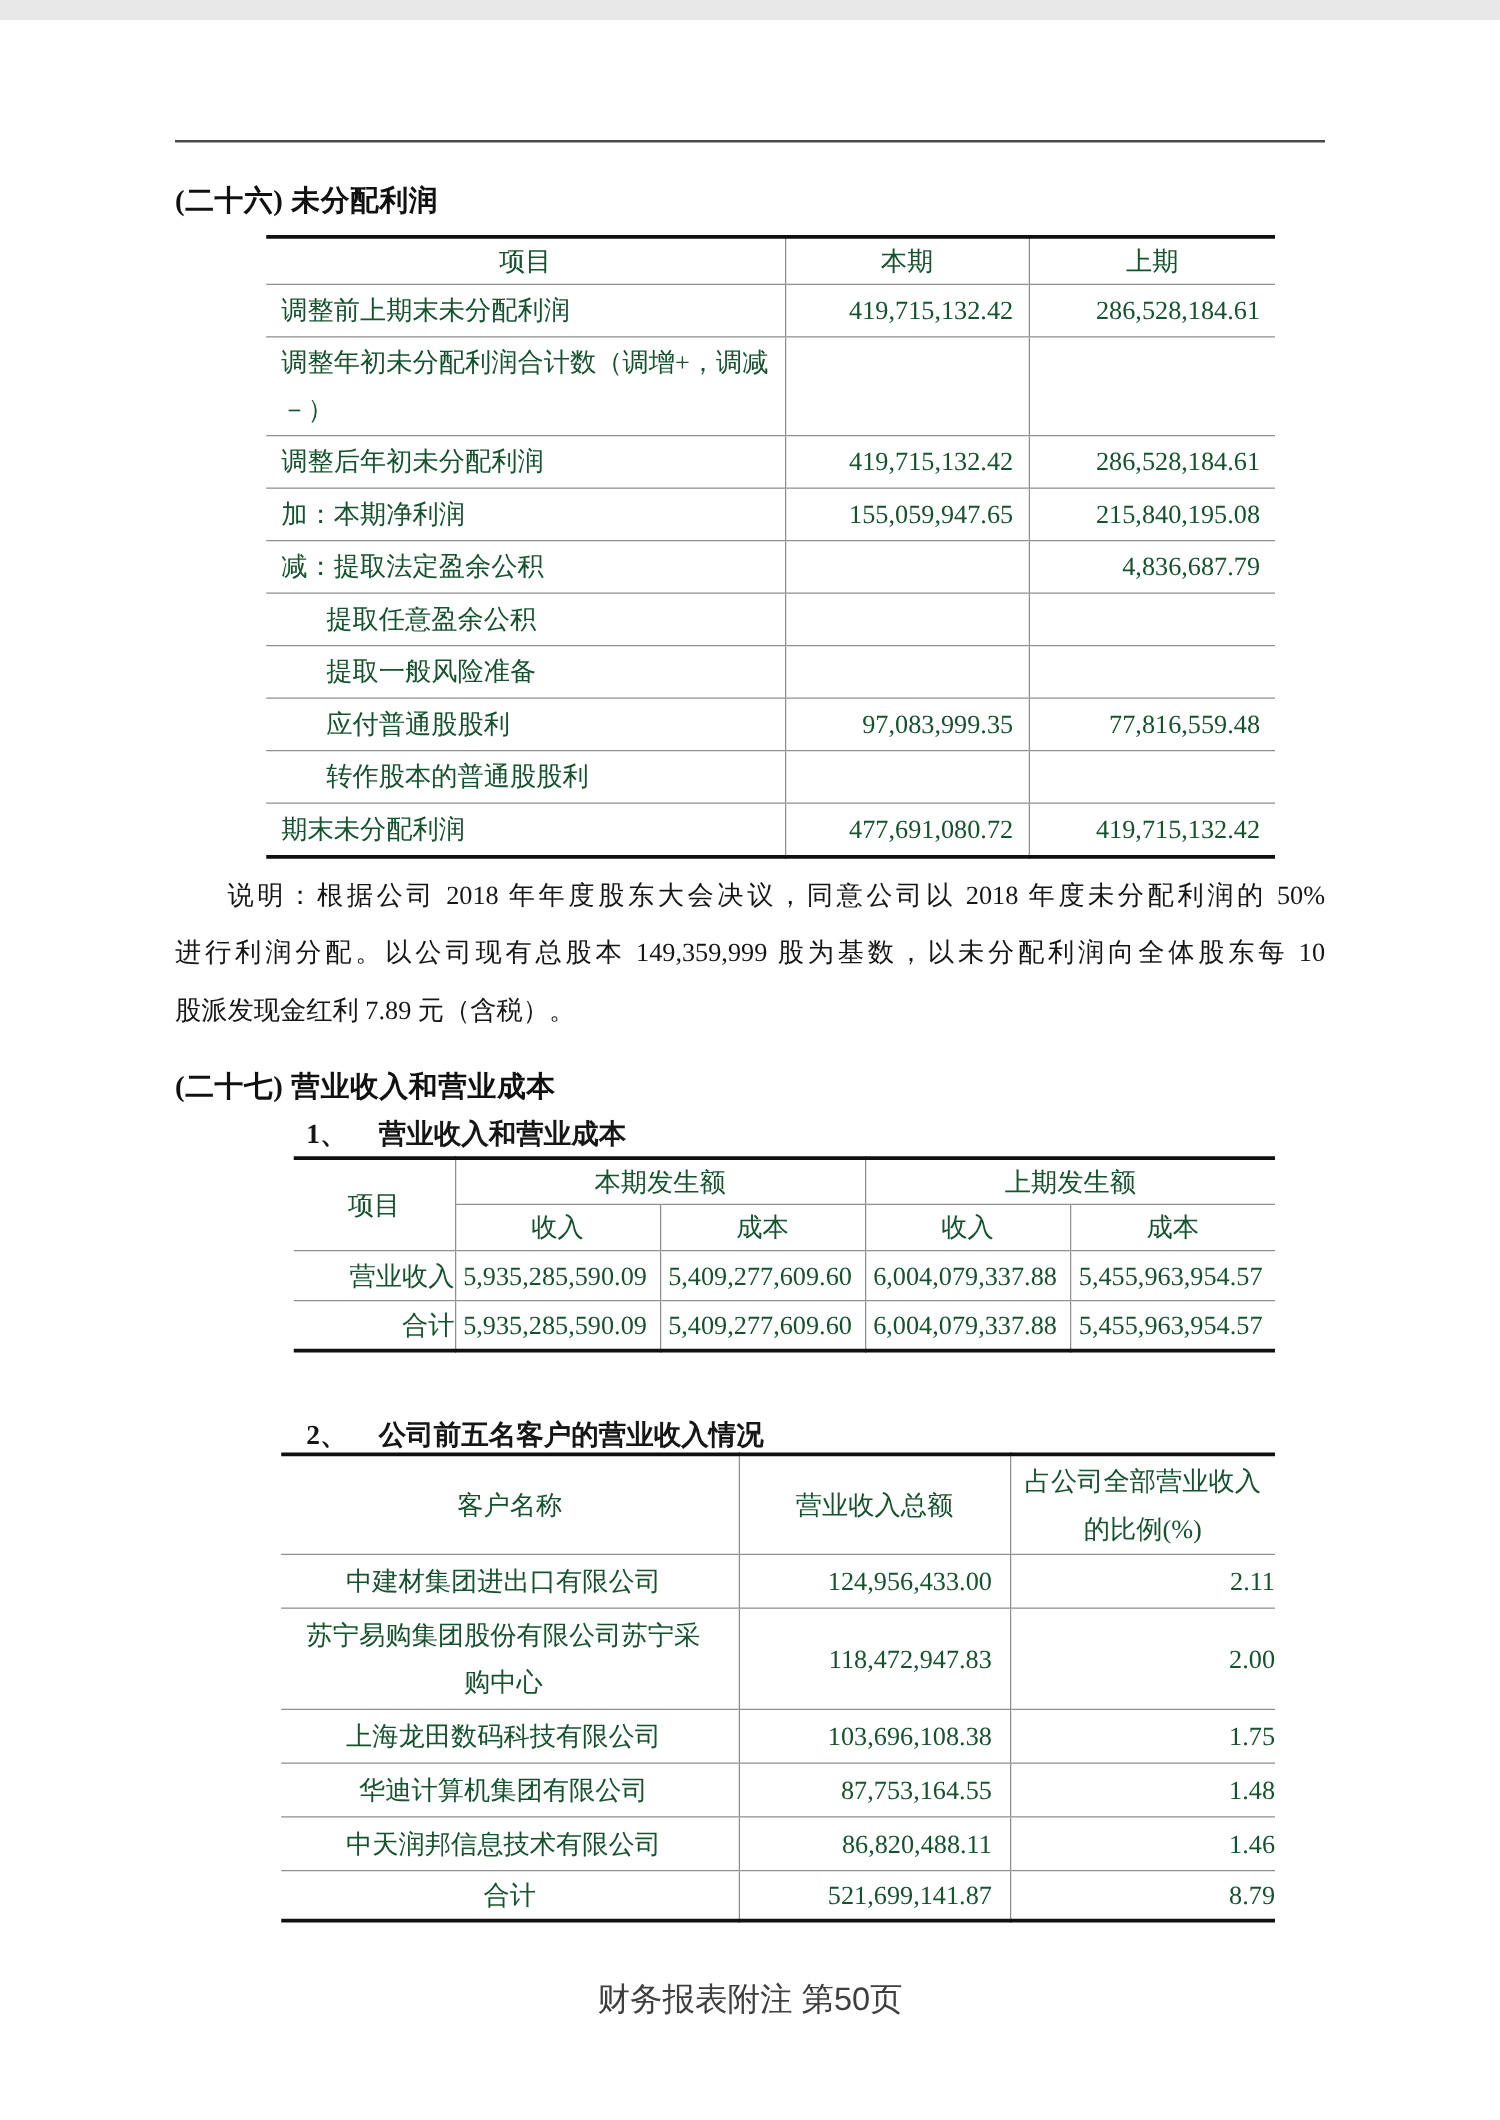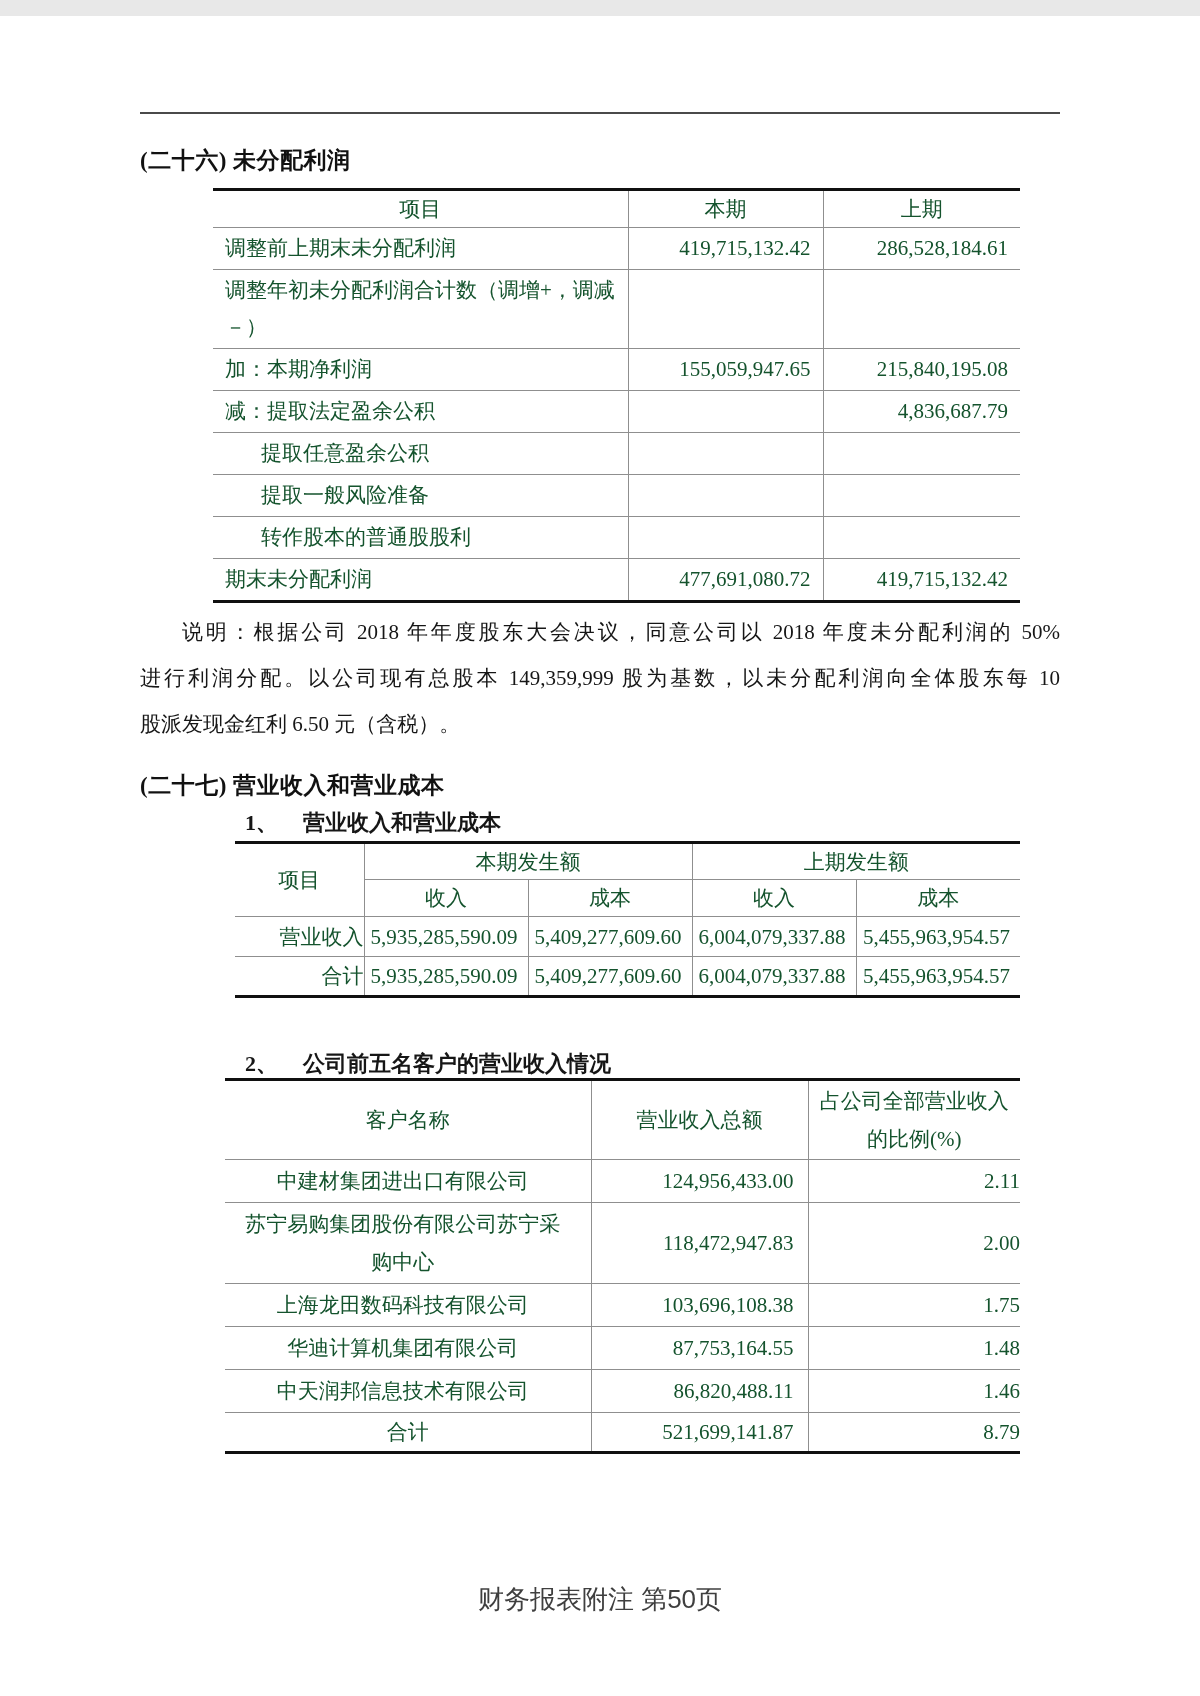--- a/index.html
+++ b/index.html
@@ -97,56 +97,66 @@
             <td class="lbl ind0">调整前上期末未分配利润</td>
             <td class="num vline">419,715,132.42</td>
             <td class="num vline">286,528,184.61</td>
           </tr>
           <tr>
             <td class="lbl ind0">调整年初未分配利润合计数（调增+，调减－）</td>
             <td class="num vline"></td>
             <td class="num vline"></td>
           </tr>
           <tr>
+            <td class="lbl ind0">调整后年初未分配利润</td>
+            <td class="num vline">419,715,132.42</td>
+            <td class="num vline">286,528,184.61</td>
+          </tr>
+          <tr>
             <td class="lbl ind0">加：本期净利润</td>
             <td class="num vline">155,059,947.65</td>
             <td class="num vline">215,840,195.08</td>
           </tr>
           <tr>
             <td class="lbl ind0">减：提取法定盈余公积</td>
             <td class="num vline"></td>
             <td class="num vline">4,836,687.79</td>
           </tr>
           <tr>
             <td class="lbl ind1">提取任意盈余公积</td>
             <td class="num vline"></td>
             <td class="num vline"></td>
           </tr>
           <tr>
             <td class="lbl ind1">提取一般风险准备</td>
             <td class="num vline"></td>
             <td class="num vline"></td>
           </tr>
           <tr>
+            <td class="lbl ind1">应付普通股股利</td>
+            <td class="num vline">97,083,999.35</td>
+            <td class="num vline">77,816,559.48</td>
+          </tr>
+          <tr>
             <td class="lbl ind1">转作股本的普通股股利</td>
             <td class="num vline"></td>
             <td class="num vline"></td>
           </tr>
           <tr>
             <td class="lbl ind0">期末未分配利润</td>
             <td class="num vline">477,691,080.72</td>
             <td class="num vline">419,715,132.42</td>
           </tr>
         </tbody>
     </table>
 
     <div class="note">
       <div class="note-line first just">说明：根据公司 2018 年年度股东大会决议，同意公司以 2018 年度未分配利润的 50%</div>
       <div class="note-line just">进行利润分配。以公司现有总股本 149,359,999 股为基数，以未分配利润向全体股东每 10</div>
-      <div class="note-line">股派发现金红利 6.50 元（含税）。</div>
+      <div class="note-line">股派发现金红利 7.89 元（含税）。</div>
     </div>
 
     <h2 class="section" style="margin-top:24px;">(二十七) 营业收入和营业成本</h2>
 
     <div class="sub">
       <span class="no">1、</span>
       <span>营业收入和营业成本</span>
     </div>
 
     <table class="t2">

